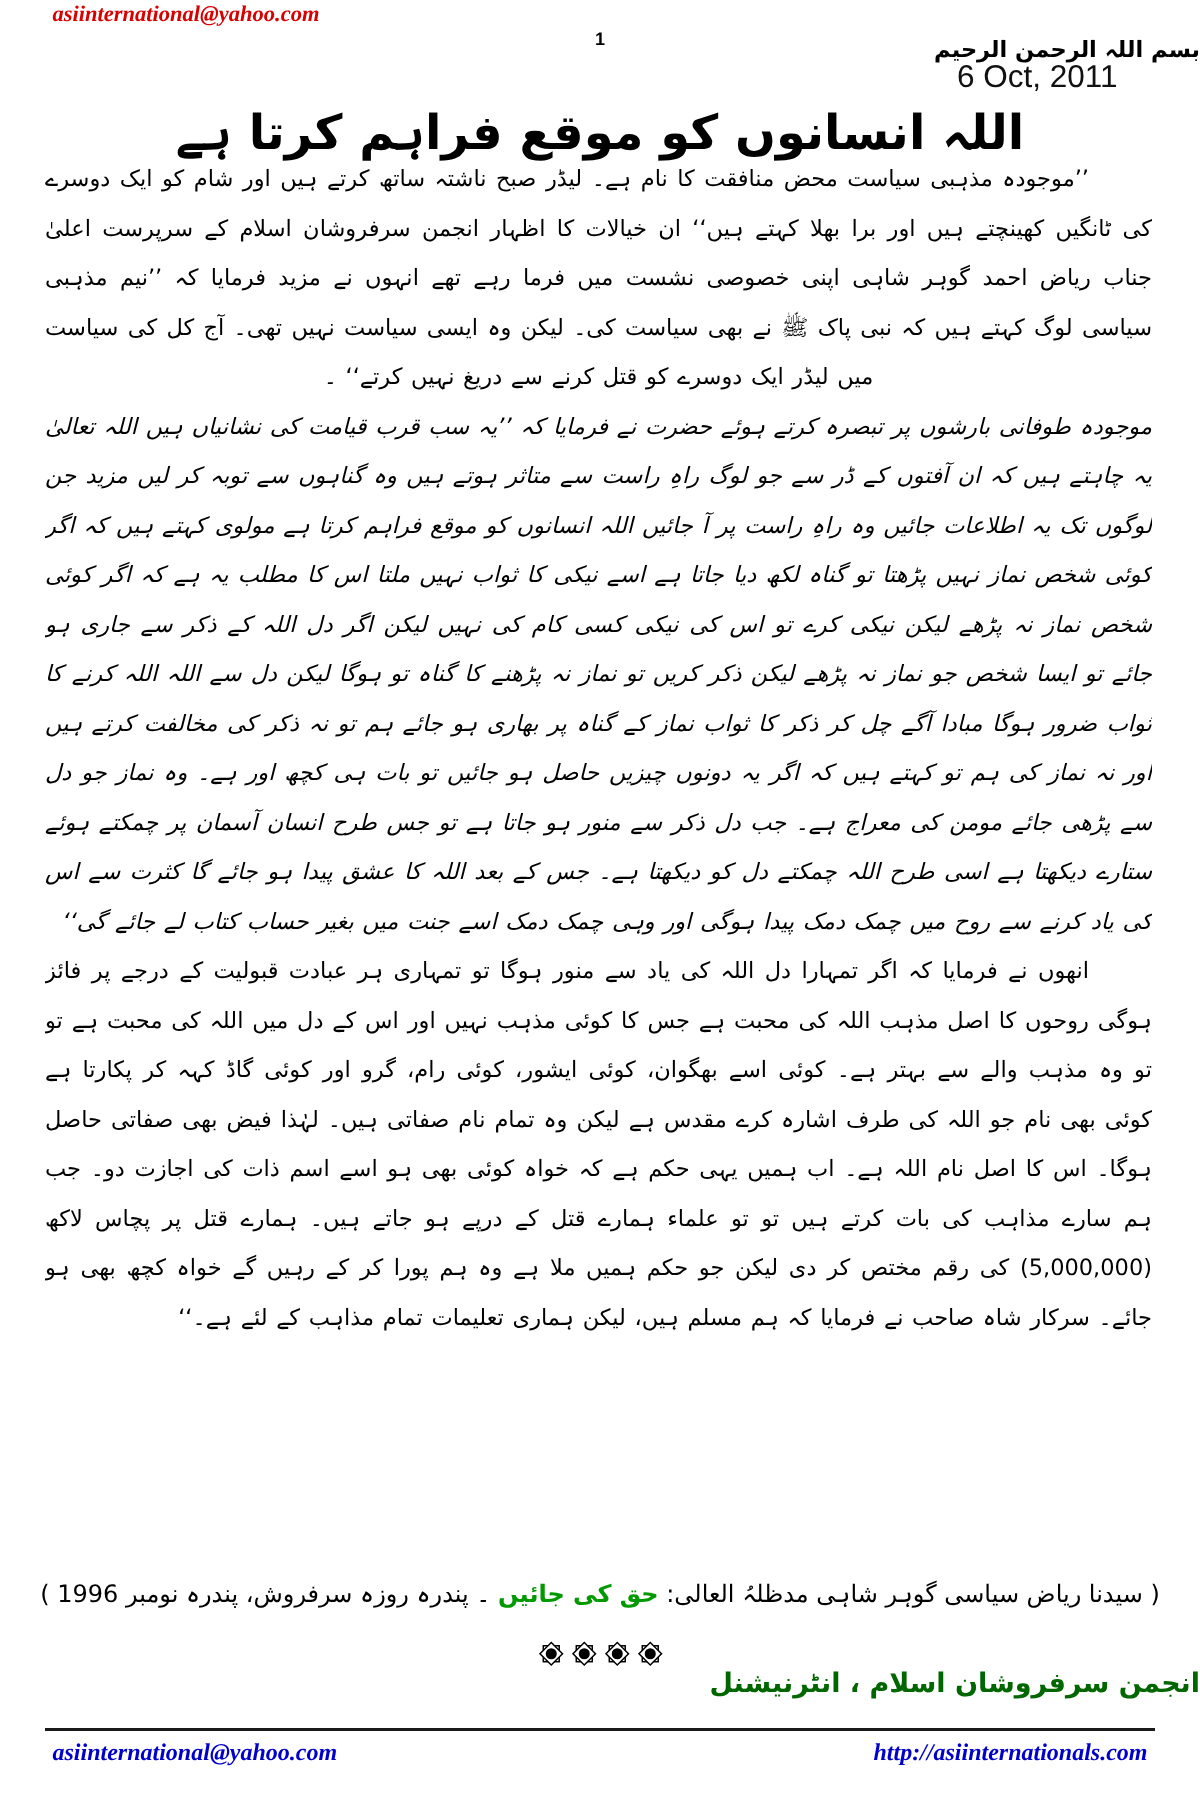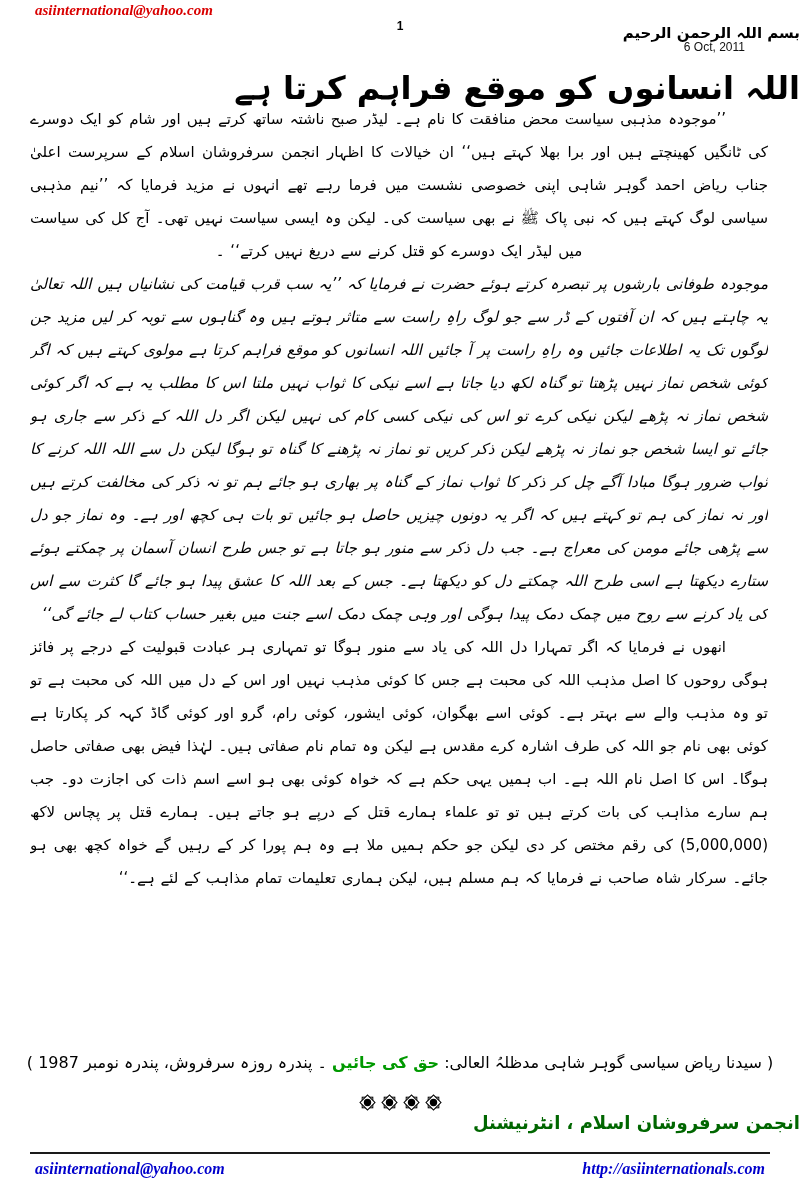--- a/index.html
+++ b/index.html
@@ -16,24 +16,24 @@
   .bismillah{
     position:absolute;left:0;right:0;top:4px;
     font-size:15px;font-weight:bold;direction:rtl;margin-top:20px;
   }
   .page-number{
     position:absolute;left:0;right:0;top:19px;text-align:center;
     font-size:12px;font-weight:bold;font-family:"Liberation Sans",sans-serif;
   }
   .doc-date{
     position:absolute;right:55px;top:40px;
-    font-family:"Liberation Sans",sans-serif;font-size:12px;color:#111;
+    font-family:"Liberation Sans",sans-serif;font-size:21px;color:#111;
   }
   .doc-title{
-    position:absolute;left:0;right:0;top:48px;text-align:right;
+    position:absolute;left:0;right:0;top:48px;text-align:center;
     direction:rtl;font-size:32px;font-weight:bold;letter-spacing:-1px;
     font-family:"DejaVu Sans",sans-serif;
   }
   
   .body-text{
     position:absolute;top:103px;left:30px;right:32px;height:942px;overflow:hidden;
     direction:rtl;text-align:justify;
     font-size:15px;line-height:33px;word-spacing:1px;
   }
   .body-text p{margin:0;}
@@ -84,21 +84,21 @@
 
 <h1 class="doc-title">اللہ انسانوں کو موقع فراہم کرتا ہے</h1>
 
 <div class="body-text" dir="rtl" lang="ur">
   <p class="para-1">’’موجودہ مذہبی سیاست محض منافقت کا نام ہے۔ لیڈر صبح ناشتہ ساتھ کرتے ہیں اور شام کو ایک دوسرے کی ٹانگیں کھینچتے ہیں اور برا بھلا کہتے ہیں‘‘ ان خیالات کا اظہار انجمن سرفروشان اسلام کے سرپرست اعلیٰ جناب ریاض احمد گوہر شاہی اپنی خصوصی نشست میں فرما رہے تھے انہوں نے مزید فرمایا کہ ’’نیم مذہبی سیاسی لوگ کہتے ہیں کہ نبی پاک ﷺ نے بھی سیاست کی۔ لیکن وہ ایسی سیاست نہیں تھی۔ آج کل کی سیاست میں لیڈر ایک دوسرے کو قتل کرنے سے دریغ نہیں کرتے‘‘ ۔</p>
   <p class="para-2">موجودہ طوفانی بارشوں پر تبصرہ کرتے ہوئے حضرت نے فرمایا کہ ’’یہ سب قرب قیامت کی نشانیاں ہیں اللہ تعالیٰ یہ چاہتے ہیں کہ ان آفتوں کے ڈر سے جو لوگ راہِ راست سے متاثر ہوتے ہیں وہ گناہوں سے توبہ کر لیں مزید جن لوگوں تک یہ اطلاعات جائیں وہ راہِ راست پر آ جائیں اللہ انسانوں کو موقع فراہم کرتا ہے مولوی کہتے ہیں کہ اگر کوئی شخص نماز نہیں پڑھتا تو گناہ لکھ دیا جاتا ہے اسے نیکی کا ثواب نہیں ملتا اس کا مطلب یہ ہے کہ اگر کوئی شخص نماز نہ پڑھے لیکن نیکی کرے تو اس کی نیکی کسی کام کی نہیں لیکن اگر دل اللہ کے ذکر سے جاری ہو جائے تو ایسا شخص جو نماز نہ پڑھے لیکن ذکر کریں تو نماز نہ پڑھنے کا گناہ تو ہوگا لیکن دل سے اللہ اللہ کرنے کا ثواب ضرور ہوگا مبادا آگے چل کر ذکر کا ثواب نماز کے گناہ پر بھاری ہو جائے ہم تو نہ ذکر کی مخالفت کرتے ہیں اور نہ نماز کی ہم تو کہتے ہیں کہ اگر یہ دونوں چیزیں حاصل ہو جائیں تو بات ہی کچھ اور ہے۔ وہ نماز جو دل سے پڑھی جائے مومن کی معراج ہے۔ جب دل ذکر سے منور ہو جاتا ہے تو جس طرح انسان آسمان پر چمکتے ہوئے ستارے دیکھتا ہے اسی طرح اللہ چمکتے دل کو دیکھتا ہے۔ جس کے بعد اللہ کا عشق پیدا ہو جائے گا کثرت سے اس کی یاد کرنے سے روح میں چمک دمک پیدا ہوگی اور وہی چمک دمک اسے جنت میں بغیر حساب کتاب لے جائے گی‘‘</p>
   <p class="para-4">انھوں نے فرمایا کہ اگر تمہارا دل اللہ کی یاد سے منور ہوگا تو تمہاری ہر عبادت قبولیت کے درجے پر فائز ہوگی روحوں کا اصل مذہب اللہ کی محبت ہے جس کا کوئی مذہب نہیں اور اس کے دل میں اللہ کی محبت ہے تو تو وہ مذہب والے سے بہتر ہے۔ کوئی اسے بھگوان، کوئی ایشور، کوئی رام، گرو اور کوئی گاڈ کہہ کر پکارتا ہے کوئی بھی نام جو اللہ کی طرف اشارہ کرے مقدس ہے لیکن وہ تمام نام صفاتی ہیں۔ لہٰذا فیض بھی صفاتی حاصل ہوگا۔ اس کا اصل نام اللہ ہے۔ اب ہمیں یہی حکم ہے کہ خواہ کوئی بھی ہو اسے اسم ذات کی اجازت دو۔ جب ہم سارے مذاہب کی بات کرتے ہیں تو تو علماء ہمارے قتل کے درپے ہو جاتے ہیں۔ ہمارے قتل پر پچاس لاکھ (5,000,000) کی رقم مختص کر دی لیکن جو حکم ہمیں ملا ہے وہ ہم پورا کر کے رہیں گے خواہ کچھ بھی ہو جائے۔ سرکار شاہ صاحب نے فرمایا کہ ہم مسلم ہیں، لیکن ہماری تعلیمات تمام مذاہب کے لئے ہے۔‘‘</p>
 </div>
 
 <div class="attribution" dir="rtl" lang="ur">
-  <span>( سیدنا ریاض سیاسی گوہر شاہی مدظلہُ العالی:  </span><span class="highlight">حق کی جائیں</span><span> ۔  پندرہ روزہ سرفروش، پندرہ نومبر 1987 )</span>
+  <span>( سیدنا ریاض سیاسی گوہر شاہی مدظلہُ العالی:  </span><span class="highlight">حق کی جائیں</span><span> ۔  پندرہ روزہ سرفروش، پندرہ نومبر 1996 )</span>
 </div>
 
 <div class="ornament-row">
   <svg width="17" height="17" viewBox="0 0 24 24">
     <rect x="4.5" y="4.5" width="15" height="15" fill="#fff" stroke="#000" stroke-width="1.4"></rect>
     <rect x="4.5" y="4.5" width="15" height="15" fill="#fff" stroke="#000" stroke-width="1.4" transform="rotate(45 12 12)"></rect>
     <circle cx="12" cy="12" r="5.2" fill="#000"></circle>
   </svg>
   <svg width="17" height="17" viewBox="0 0 24 24">
     <rect x="4.5" y="4.5" width="15" height="15" fill="#fff" stroke="#000" stroke-width="1.4"></rect>

